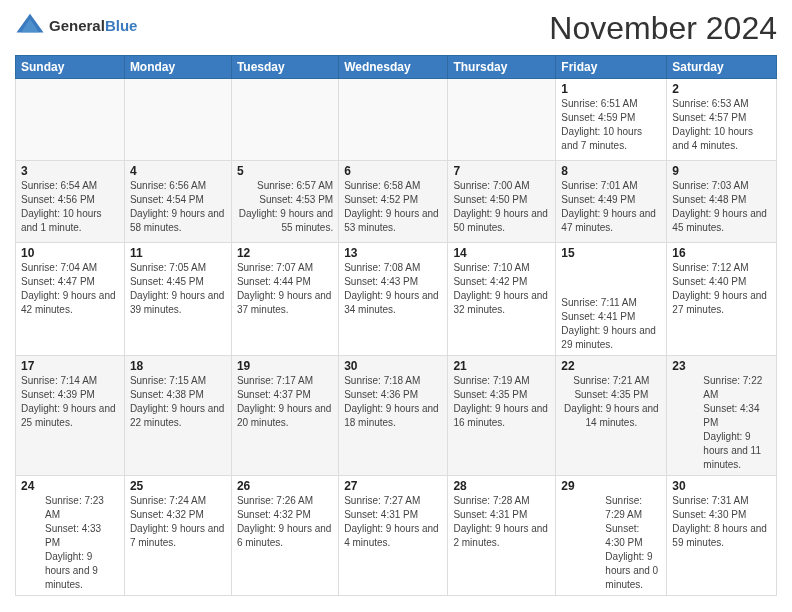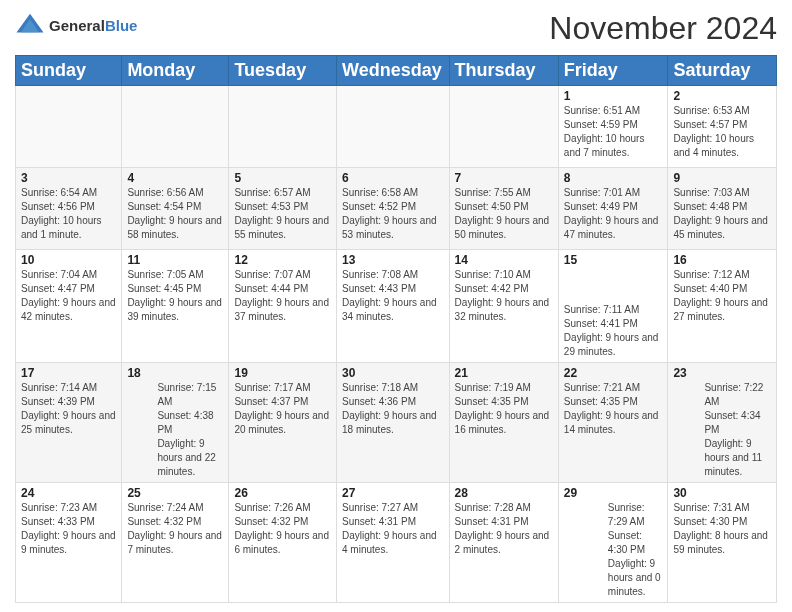--- a/index.html
+++ b/index.html
@@ -45,21 +45,21 @@
     }
     .calendar {
       width: 100%;
       border-collapse: collapse;
       border: 1px solid #ccc;
     }
     .calendar th {
       background: #3a7abf;
       color: white;
       padding: 4px 5px;
-      font-size: 18px;
+      font-size: 12px;
       font-weight: bold;
       text-align: left;
       border: 1px solid #2d6aa0;
     }
     .calendar td {
       vertical-align: top;
       border: 1px solid #ddd;
       padding: 3px 5px;
       width: 113px;
       font-size: 10px;
@@ -150,33 +150,33 @@
 Daylight: 10 hours and 1 minute.</div>
           </td>
           <td>
             <span class="day-num">4</span>
             <div class="day-info" style="white-space: pre-wrap;">Sunrise: 6:56 AM
 Sunset: 4:54 PM
 Daylight: 9 hours and 58 minutes.</div>
           </td>
           <td>
             <span class="day-num">5</span>
-            <div class="day-info" style="white-space: pre-wrap;">Sunrise: 6:57 AM
+            <div class="day-info" style="white-space: pre-wrap; text-align: right;">Sunrise: 6:57 AM
 Sunset: 4:53 PM
 Daylight: 9 hours and 55 minutes.</div>
           </td>
           <td>
             <span class="day-num">6</span>
             <div class="day-info" style="white-space: pre-wrap;">Sunrise: 6:58 AM
 Sunset: 4:52 PM
 Daylight: 9 hours and 53 minutes.</div>
           </td>
           <td>
             <span class="day-num">7</span>
-            <div class="day-info" style="white-space: pre-wrap;">Sunrise: 7:55 AM
+            <div class="day-info" style="white-space: pre-wrap;">Sunrise: 7:00 AM
 Sunset: 4:50 PM
 Daylight: 9 hours and 50 minutes.</div>
           </td>
           <td>
             <span class="day-num">8</span>
             <div class="day-info" style="white-space: pre-wrap;">Sunrise: 7:01 AM
 Sunset: 4:49 PM
 Daylight: 9 hours and 47 minutes.</div>
           </td>
           <td>
@@ -232,21 +232,21 @@
         </tr>
         <tr>
           <td>
             <span class="day-num">17</span>
             <div class="day-info" style="white-space: pre-wrap;">Sunrise: 7:14 AM
 Sunset: 4:39 PM
 Daylight: 9 hours and 25 minutes.</div>
           </td>
           <td>
             <span class="day-num">18</span>
-            <div class="day-info" style="white-space: pre-wrap; margin-left: 30px;">Sunrise: 7:15 AM
+            <div class="day-info" style="white-space: pre-wrap;">Sunrise: 7:15 AM
 Sunset: 4:38 PM
 Daylight: 9 hours and 22 minutes.</div>
           </td>
           <td>
             <span class="day-num">19</span>
             <div class="day-info" style="white-space: pre-wrap;">Sunrise: 7:17 AM
 Sunset: 4:37 PM
 Daylight: 9 hours and 20 minutes.</div>
           </td>
           <td>
@@ -256,35 +256,35 @@
 Daylight: 9 hours and 18 minutes.</div>
           </td>
           <td>
             <span class="day-num">21</span>
             <div class="day-info" style="white-space: pre-wrap;">Sunrise: 7:19 AM
 Sunset: 4:35 PM
 Daylight: 9 hours and 16 minutes.</div>
           </td>
           <td>
             <span class="day-num">22</span>
-            <div class="day-info" style="white-space: pre-wrap;">Sunrise: 7:21 AM
+            <div class="day-info" style="white-space: pre-wrap; text-align: center;">Sunrise: 7:21 AM
 Sunset: 4:35 PM
 Daylight: 9 hours and 14 minutes.</div>
           </td>
           <td>
             <span class="day-num">23</span>
             <div class="day-info" style="white-space: pre-wrap; margin-left: 31px;">Sunrise: 7:22 AM
 Sunset: 4:34 PM
 Daylight: 9 hours and 11 minutes.</div>
           </td>
         </tr>
         <tr>
           <td>
             <span class="day-num">24</span>
-            <div class="day-info" style="white-space: pre-wrap;">Sunrise: 7:23 AM
+            <div class="day-info" style="white-space: pre-wrap; margin-left: 24px;">Sunrise: 7:23 AM
 Sunset: 4:33 PM
 Daylight: 9 hours and 9 minutes.</div>
           </td>
           <td>
             <span class="day-num">25</span>
             <div class="day-info" style="white-space: pre-wrap;">Sunrise: 7:24 AM
 Sunset: 4:32 PM
 Daylight: 9 hours and 7 minutes.</div>
           </td>
           <td>

